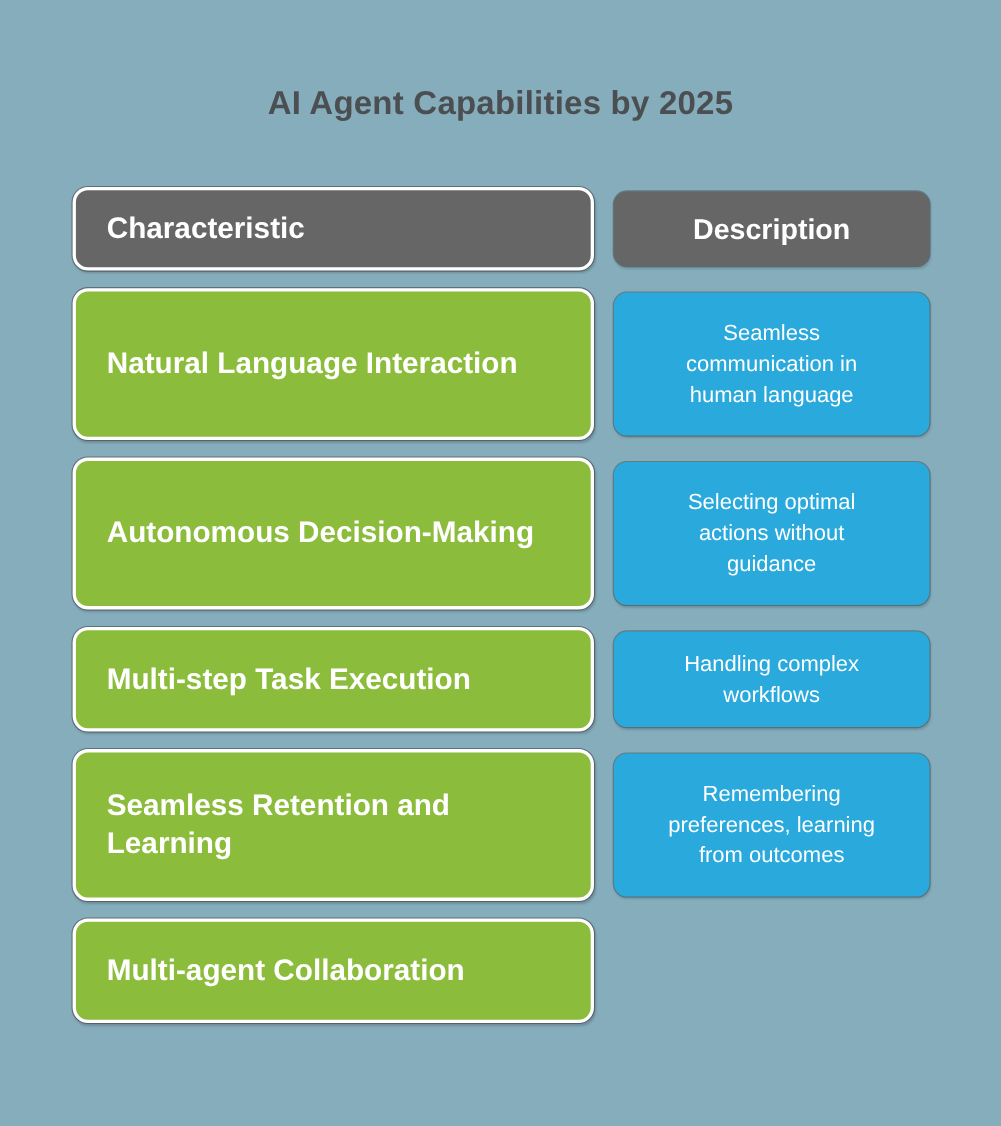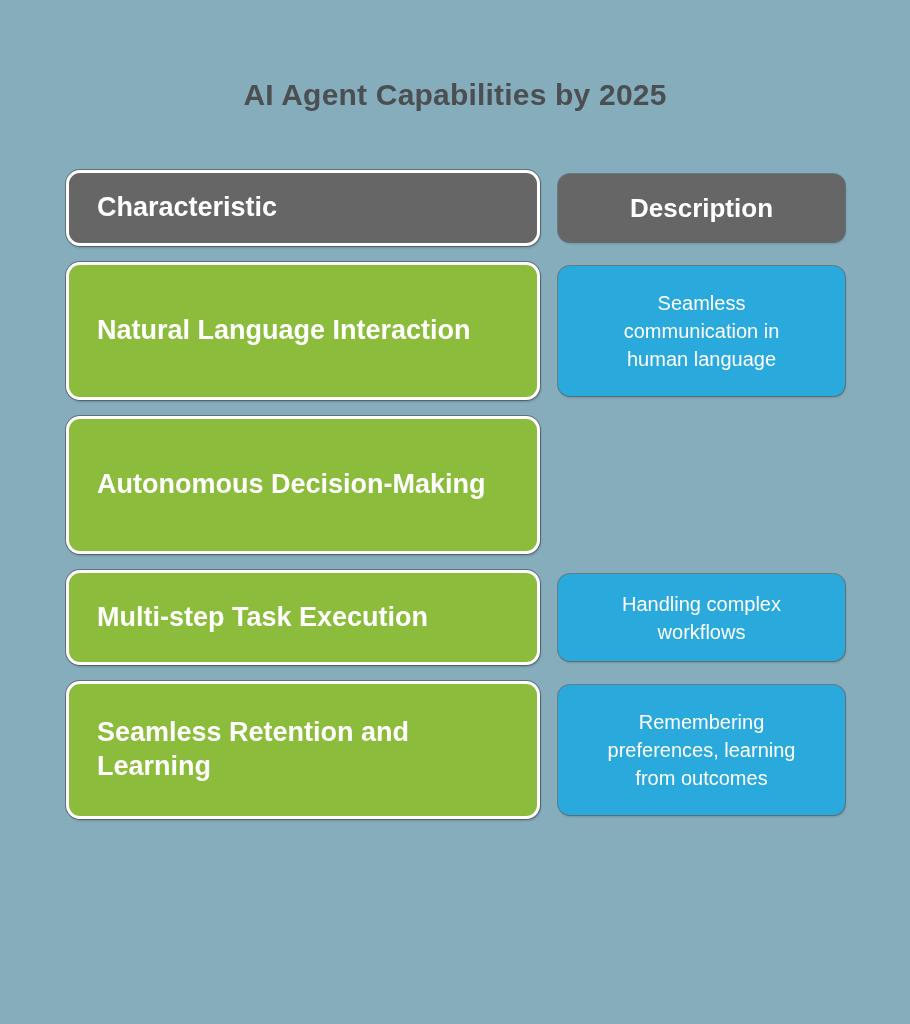--- a/index.html
+++ b/index.html
@@ -95,29 +95,31 @@
       <div class="cell-right gray">Description</div>
     </div>
 
     <div class="row row-lg">
       <div class="cell-left green">Natural Language Interaction</div>
       <div class="cell-right blue">Seamless communication in human language</div>
     </div>
 
     <div class="row row-lg">
       <div class="cell-left green">Autonomous Decision-Making</div>
+      <div class="cell-right blue">Selecting optimal actions without guidance</div>
     </div>
 
     <div class="row row-sm">
       <div class="cell-left green">Multi-step Task Execution</div>
       <div class="cell-right blue">Handling complex workflows</div>
     </div>
 
     <div class="row row-lg">
       <div class="cell-left green">Seamless Retention and Learning</div>
       <div class="cell-right blue">Remembering preferences, learning from outcomes</div>
     </div>
 
     <div class="row row-sm">
+      <div class="cell-left green">Multi-agent Collaboration</div>
     </div>
 
   </div>
 </div>
 
 </body></html>

